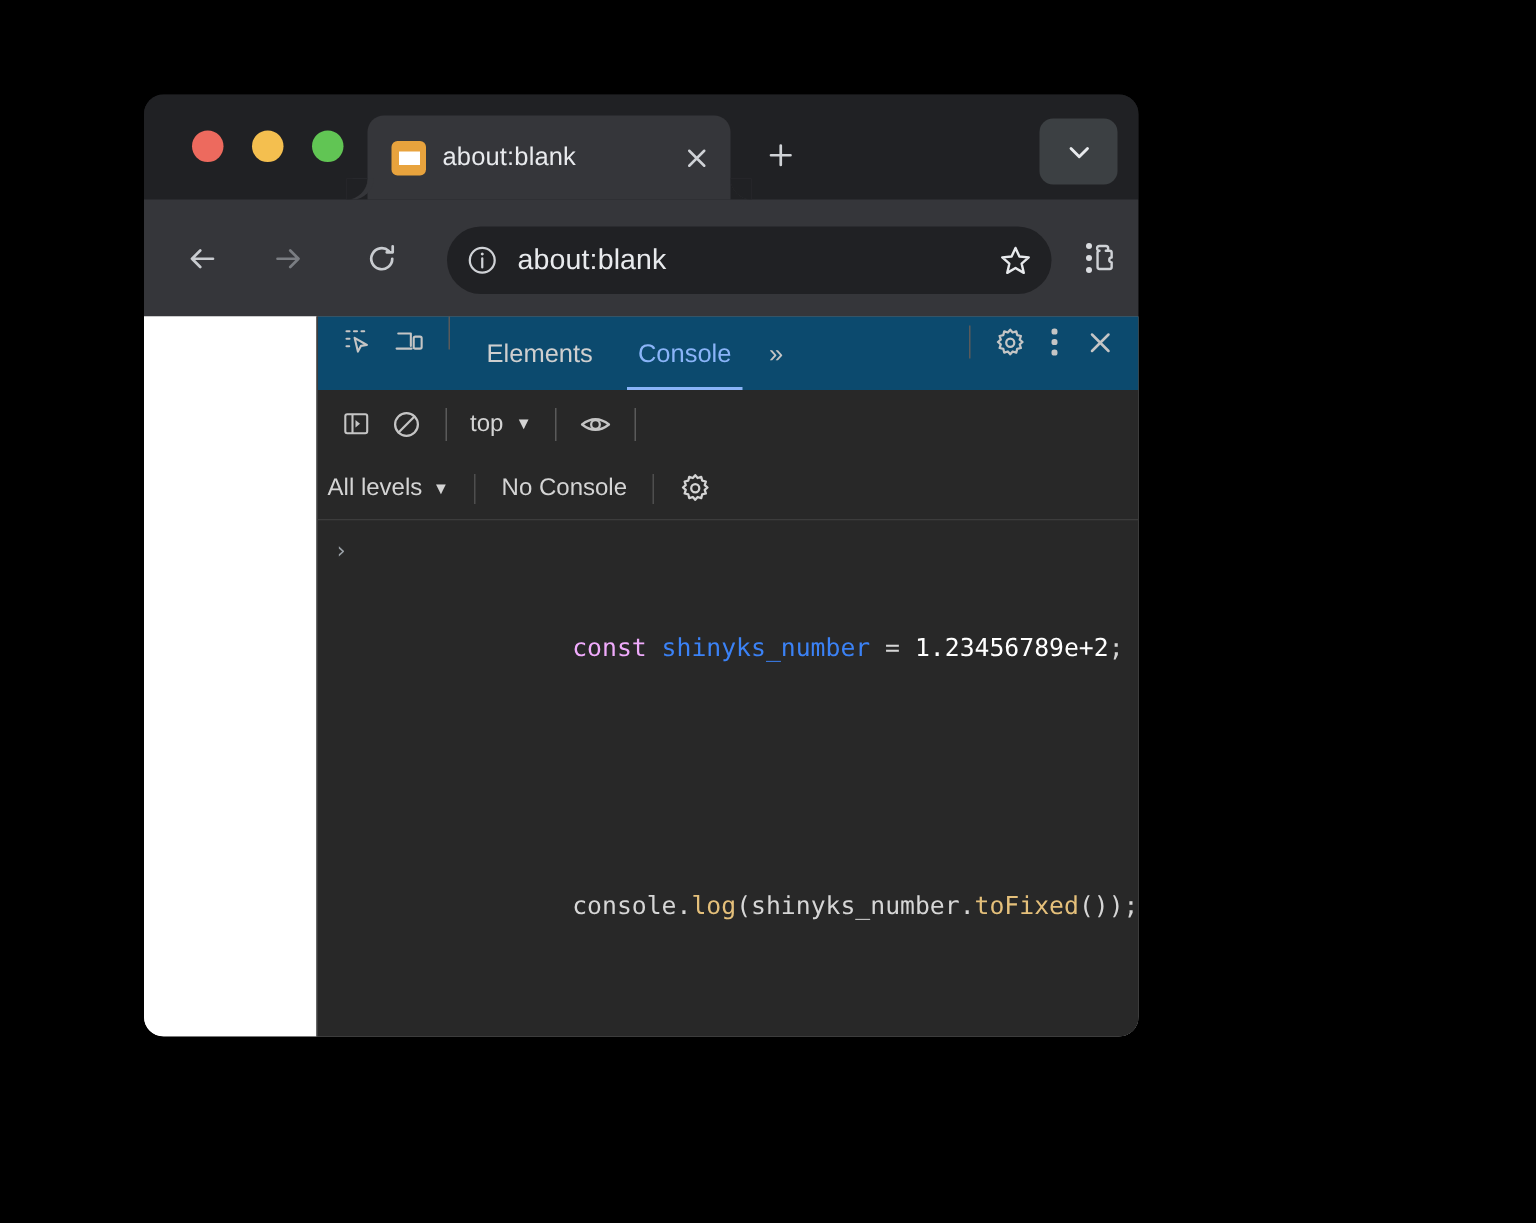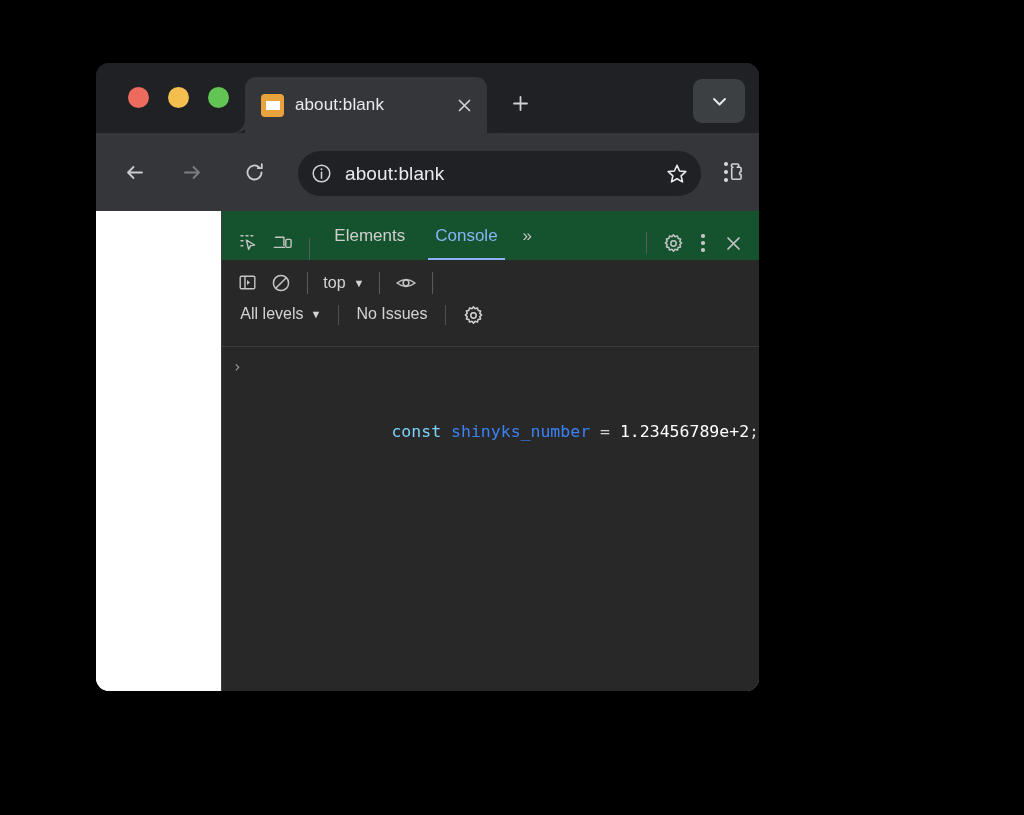--- a/index.html
+++ b/index.html
@@ -155,22 +155,22 @@
 
   
   #devtools {
     flex: 1;
     background: #282828;
     display: flex; flex-direction: column;
     border-left: 1px solid #3c3c3c;
   }
   #devtools-tabbar {
     height: 49px;
-    background: #14532d;
-    display: flex; align-items: flex-end;
+    background: #0c4a6e;
+    display: flex; align-items: flex-start;
     flex: 0 0 auto;
   }
   .dt-icon-btn {
     width: 34px; height: 34px;
     display: flex; align-items: center; justify-content: center;
     color: #c5c5c5;
   }
   .dt-sep {
     width: 1px; height: 22px; background: #5a5a5a; margin: 0 9px;
     flex: 0 0 auto;
@@ -209,21 +209,21 @@
   }
   #filter-input {
     flex: 1; height: 29px; margin: 0 9px 0 4px;
     background: #3b3b3b; border-radius: 15px;
     display: flex; align-items: center; padding-left: 12px;
     color: #b8b8b8; font-size: 16px; gap: 9px;
   }
   
   #console-filterbar {
     height: 42px; background: #282828;
-    display: flex; align-items: flex-start; padding-left: 14px;
+    display: flex; align-items: center; padding-left: 2px;
     border-bottom: 1px solid #3c3c3c;
     flex: 0 0 auto;
   }
   .fb-item {
     color: #d4d4d4; font-size: 16px;
     display: flex; align-items: center; gap: 7px;
     padding: 0 4px;
   }
   .fb-sep { width: 1px; height: 20px; background: #4e4e4e; margin: 0 13px; }
 
@@ -237,21 +237,21 @@
   }
   .console-group {
     display: flex; padding: 7px 0 6px 0;
   }
   .gutter {
     width: 30px; flex: 0 0 auto;
     text-align: center; padding-top: 1px;
     color: #9aa0a6; font-size: 15px;
   }
   .code-lines { flex: 1; line-height: 1.30; white-space: pre; }
-  .tok-kw   { color: #7dd3fc; }
+  .tok-kw   { color: #f0abfc; }
   .tok-var  { color: #3b82f6; }
   .tok-num  { color: #ffffff; }
   .tok-plain{ color: #d6d6d6; }
   .tok-fn   { color: #e5c07b; }
   svg { display: block; }
 </style>
 </head>
 <body>
 
 <div id="browser-window">
@@ -433,41 +433,44 @@
         <div class="dt-sep"></div>
       </div>
 
       <div id="console-filterbar">
         <div class="fb-item">
           <span>All levels</span>
           <span style="font-size:11px;">▼</span>
         </div>
         <div class="fb-sep"></div>
         <div class="fb-item">
-          <span>No Issues</span>
+          <span>No Console</span>
         </div>
         <div class="fb-sep"></div>
         <div class="fb-item">
           <svg width="21" height="21" viewBox="0 0 21 21" fill="none" stroke="currentColor" stroke-width="1.5">
             <circle cx="10.5" cy="10.5" r="2.7"></circle>
             <path d="M10.5 1.8 l1.6 1.9 2.4 -.8 .6 2.5 2.5 .6 -.8 2.4 1.9 1.6 -1.9 1.6 .8 2.4 -2.5 .6 -.6 2.5 -2.4 -.8 -1.6 1.9 -1.6 -1.9 -2.4 .8 -.6 -2.5 -2.5 -.6 .8 -2.4 -1.9 -1.6 1.9 -1.6 -.8 -2.4 2.5 -.6 .6 -2.5 2.4 .8 z" stroke-linejoin="round"></path>
           </svg>
         </div>
       </div>
 
       <div id="console-body">
 
         <div class="console-group">
           <div class="gutter">›</div>
           <div class="code-lines">
             <div>
               <span class="tok-kw">const</span><span class="tok-plain"> </span><span class="tok-var">shinyks_number</span><span class="tok-plain"> = </span><span class="tok-num">1.23456789e+2</span><span class="tok-plain">;</span>
             </div>
             <div>&nbsp;</div>
             <div>
+              <span class="tok-plain">console</span><span class="tok-plain">.</span><span class="tok-fn">log</span><span class="tok-plain">(shinyks_number</span><span class="tok-plain">.</span><span class="tok-fn">toFixed</span><span class="tok-plain">());</span>
+            </div>
+            <div>
               
             </div>
             
           </div>
         </div>
 
       </div>
 
     </div>
   </div>

